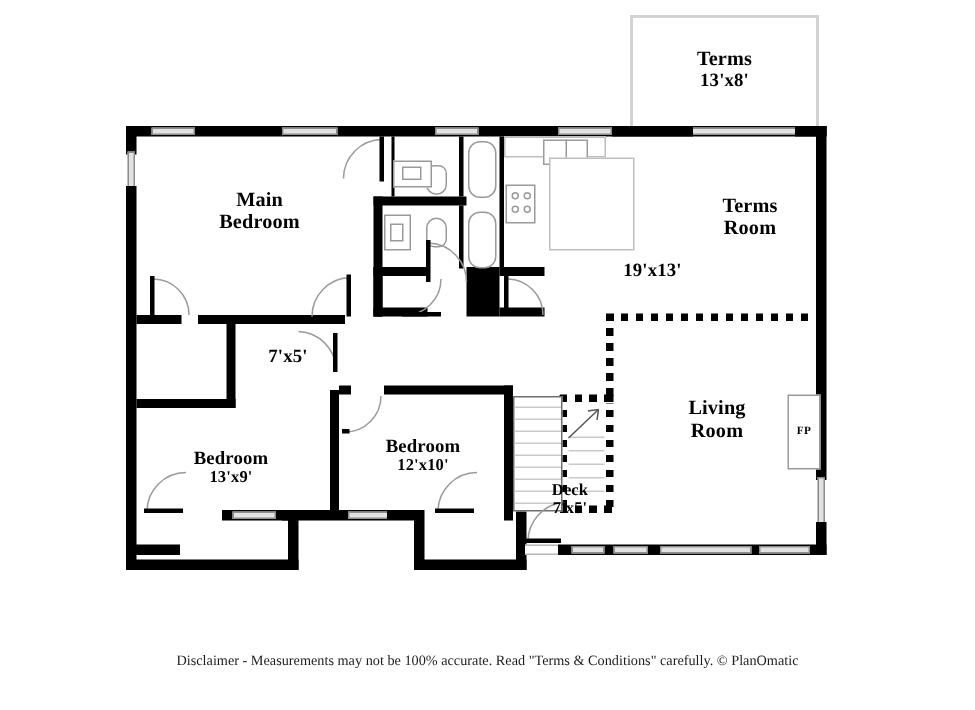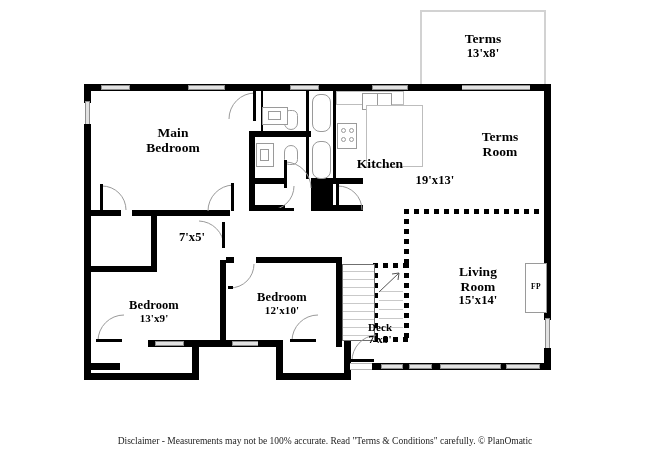--- a/index.html
+++ b/index.html
@@ -267,36 +267,32 @@
   <div class="lbl med" style="left:104px;top:299px;width:100px;">
     <span class="r">Bedroom</span>
     <span class="dim s">13'x9'</span>
   </div>
 
   <div class="lbl med" style="left:232px;top:291px;width:100px;">
     <span class="r">Bedroom</span>
     <span class="dim s">12'x10'</span>
   </div>
 
-  <div class="lbl big" style="left:334px;top:157px;width:92px;">
-    <span class="r">Kitchen</span>
-  </div>
   <div class="lbl med" style="left:390px;top:174px;width:90px;">
     <span class="dim">19'x13'</span>
   </div>
 
   <div class="lbl big" style="left:450px;top:130px;width:100px;">
     <span class="r">Terms</span>
     <span class="r">Room</span>
   </div>
 
   <div class="lbl big" style="left:432px;top:265px;width:92px;">
     <span class="r">Living</span>
     <span class="r">Room</span>
-    <span class="dim">15'x14'</span>
   </div>
 
   <div class="lbl sm" style="left:350px;top:322px;width:60px;">
     <span class="r">Deck</span>
     <span class="dim s">7'x5'</span>
   </div>
 
   <div id="disclaimer">Disclaimer - Measurements may not be 100% accurate. Read "Terms &amp; Conditions" carefully. © PlanOmatic</div>
 
 </div>

